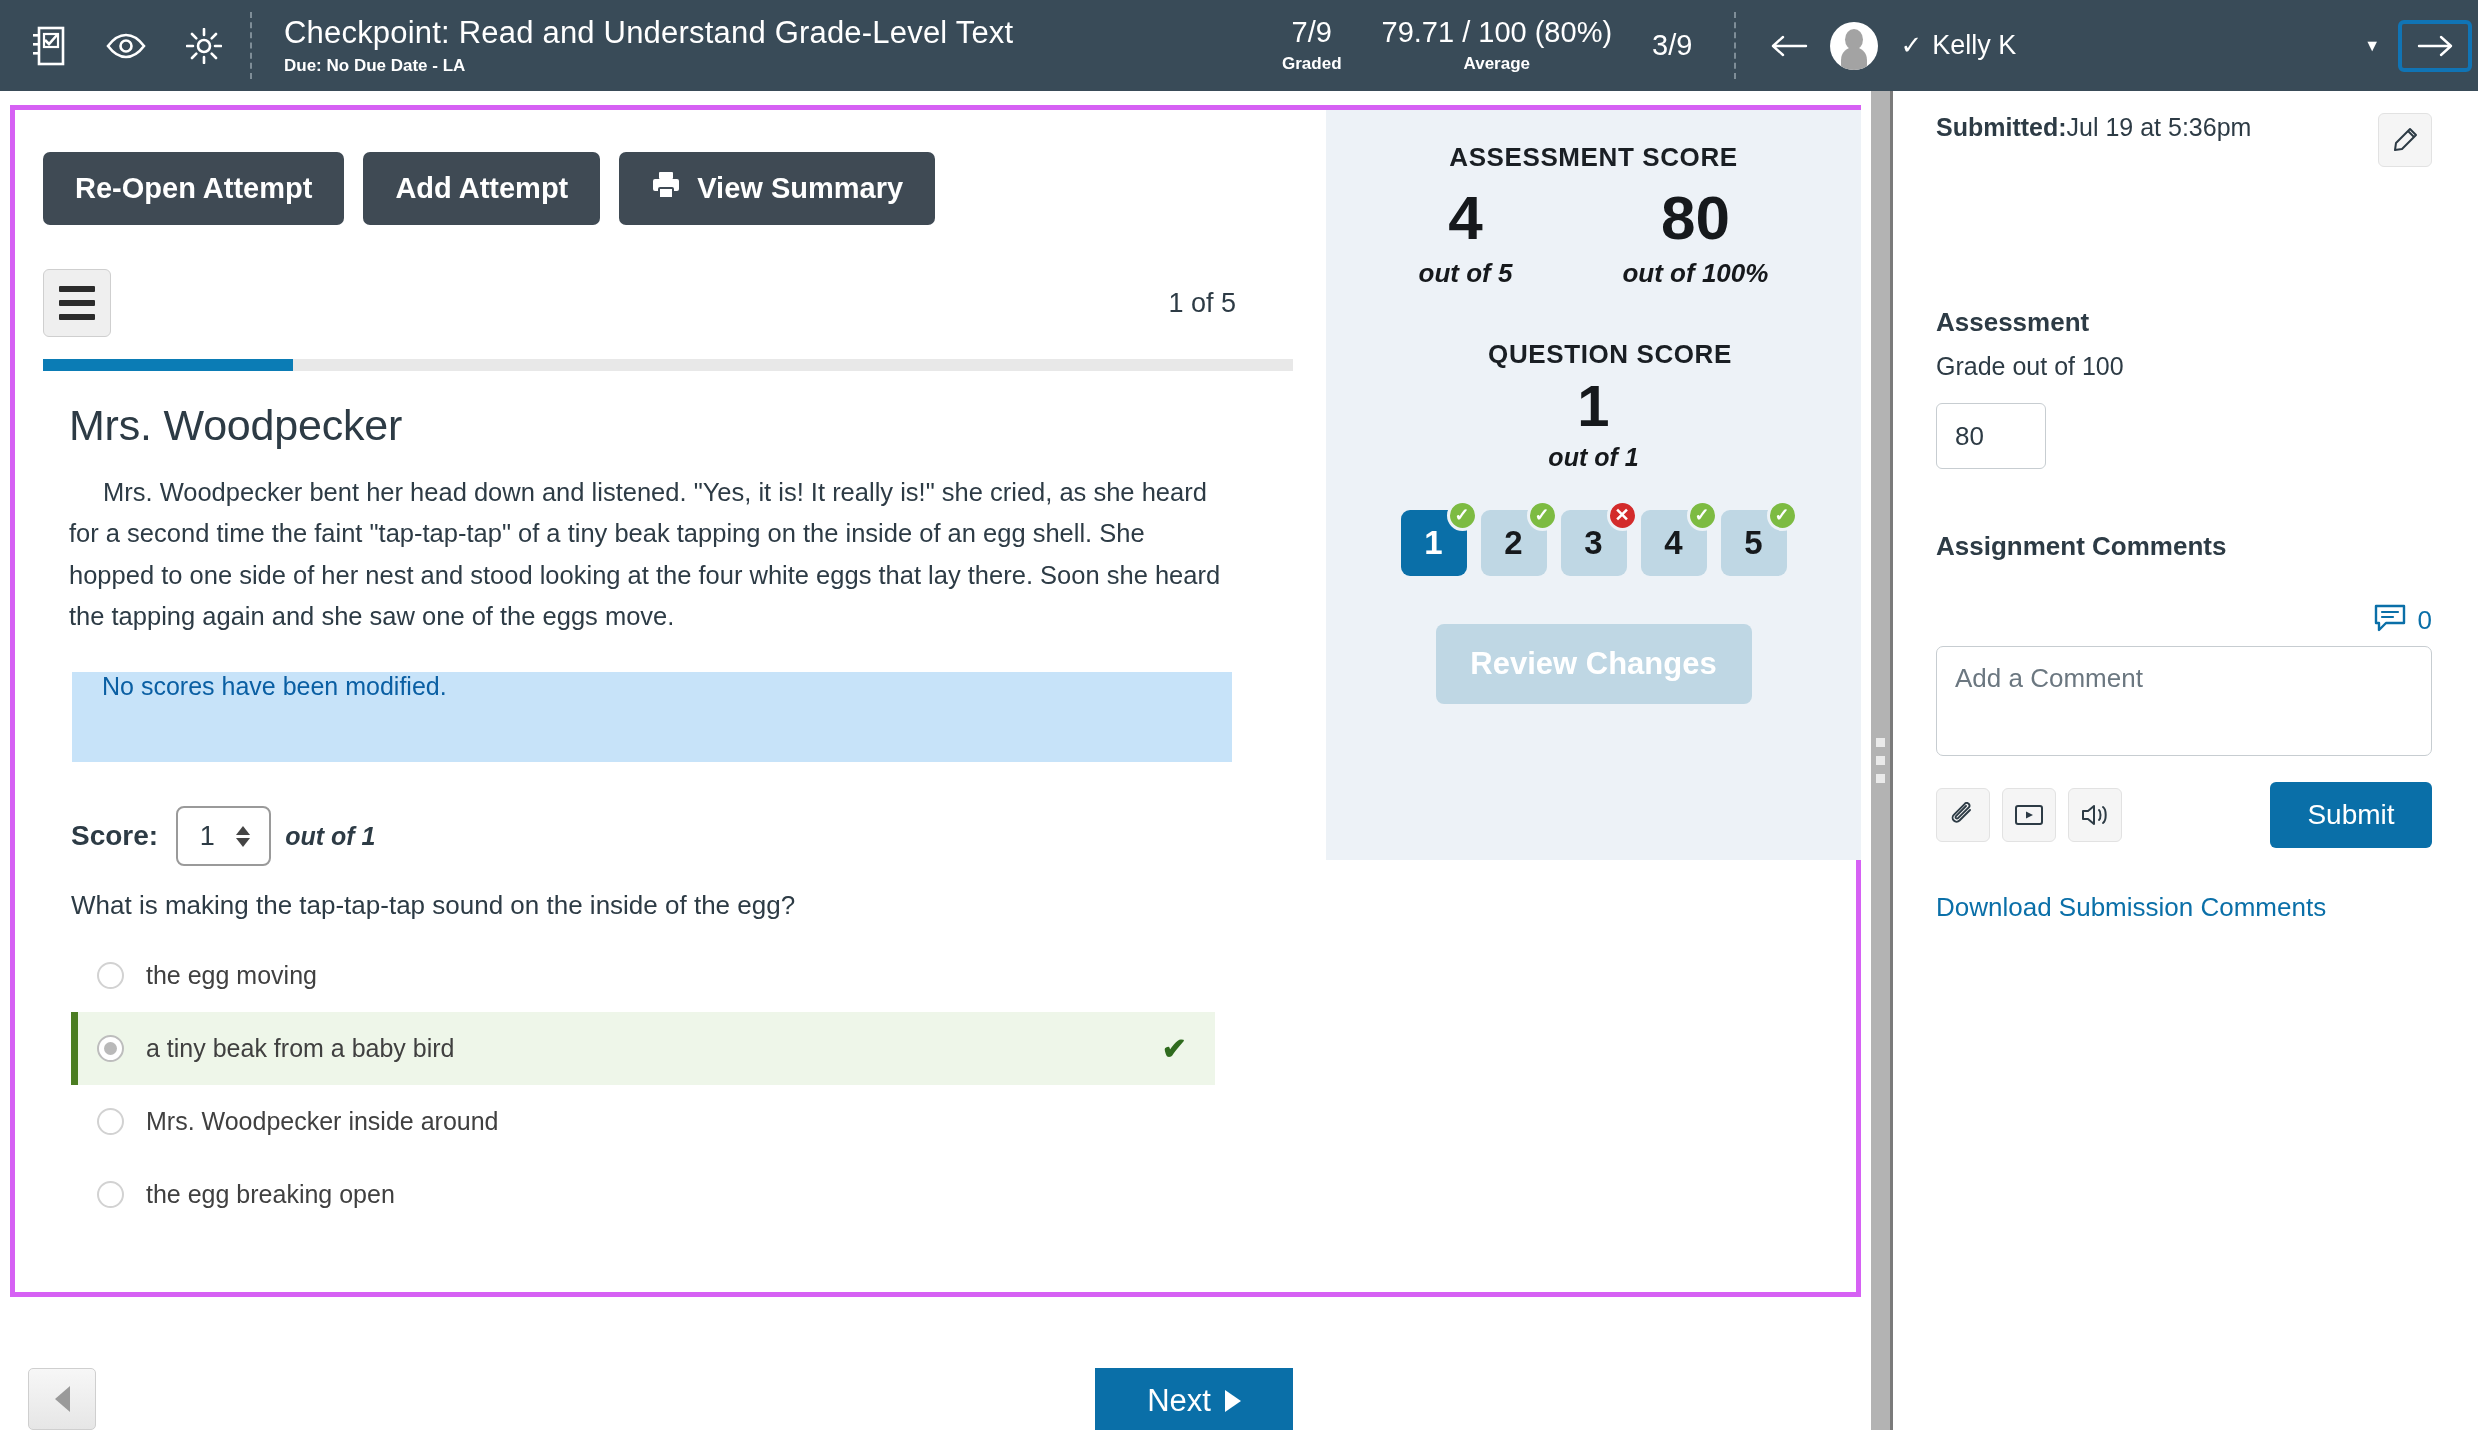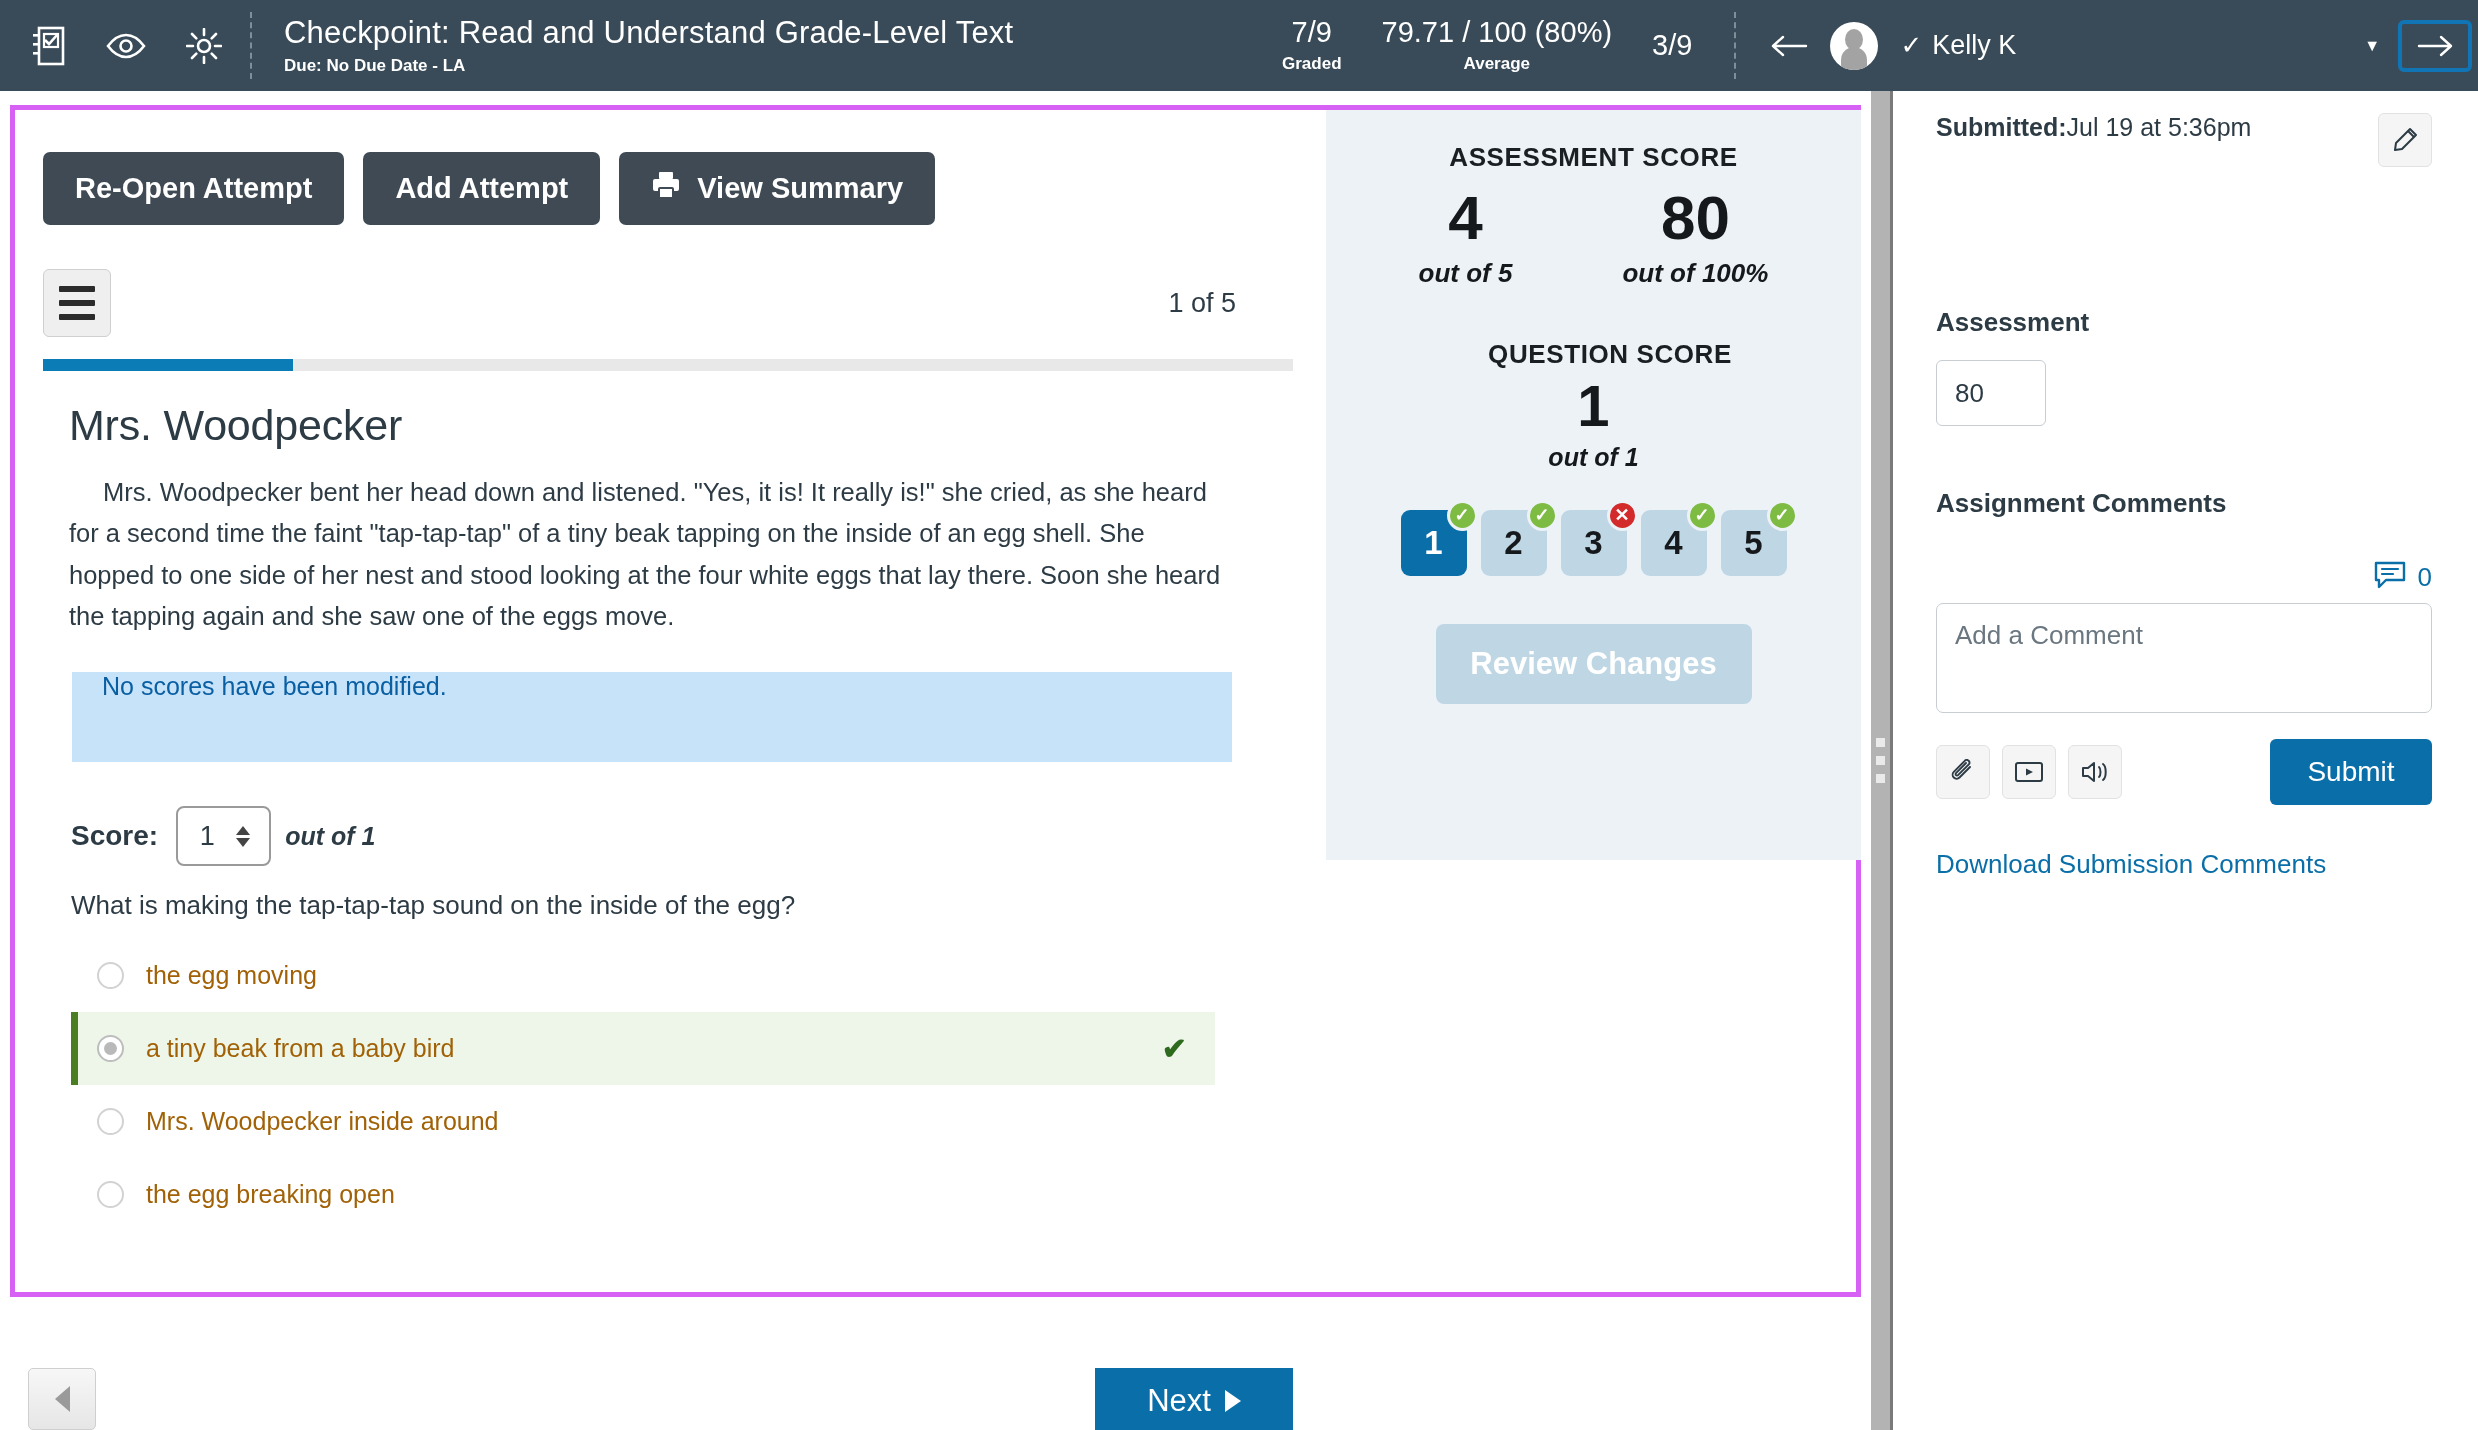--- a/index.html
+++ b/index.html
@@ -145,21 +145,21 @@
   }
   .choice .radio {
     width: 27px; height: 27px; border-radius:50%; border:2px solid #d2d2d2; background:#fff;
     flex: 0 0 auto;
   }
   .choice.selected .radio { border-color:#bdbdbd; }
   .choice.selected .radio::after {
     content:''; display:block; width: 13px; height: 13px; border-radius:50%;
     background:#b9b9b9; margin: 5px auto 0;
   }
-  .choice .ctext { margin-left: 22px; font-size: 25px; color:#a16207; }
+  .choice .ctext { margin-left: 22px; font-size: 25px; color:#404040; }
   .choice.correct { background:#EEF6E9; border-left: 7px solid #4B7D22; padding-left:19px; }
   .choice .tick { margin-left:auto; margin-right: 28px; color:#2F6B1E; font-size: 30px; font-weight:700; }
 
   
   .score-panel {
     position:absolute; left:1311px; top:0; width: 535px; height: 750px;
     background:#EDF2F7;
   }
   .sp-title { text-align:center; font-size: 26px; font-weight:800; letter-spacing:.6px; color:#1A1F24; padding-top: 32px; }
   .sp-nums { display:flex; justify-content:center; gap: 110px; margin-top: 12px; }
@@ -483,20 +483,21 @@
         <svg width="28" height="28" viewBox="0 0 28 28" fill="none">
           <path d="M19 3l6 6-14 14-7 1 1-7 14-14z" stroke="#2D3B45" stroke-width="2" fill="none" stroke-linejoin="round"></path>
           <path d="M17 5l6 6" stroke="#2D3B45" stroke-width="2"></path>
         </svg>
       </div>
     </div>
 
     <div style="height:140px"></div>
 
     <div class="sb-h">Assessment</div>
+    <div class="sb-sub">Grade out of 100</div>
     <input class="grade-input" value="80" style="">
 
     <div class="sb-comments-h">Assignment Comments</div>
 
     <div class="sb-count-row">
       <span>
         <svg width="32" height="28" viewBox="0 0 32 28" fill="none">
           <path d="M2 2h28v17H12l-7 7v-7H2V2z" stroke="#0A6FA8" stroke-width="2.4" fill="none" stroke-linejoin="round"></path>
           <path d="M8 8h16M8 13h11" stroke="#0A6FA8" stroke-width="2.2" stroke-linecap="round"></path>
         </svg>

